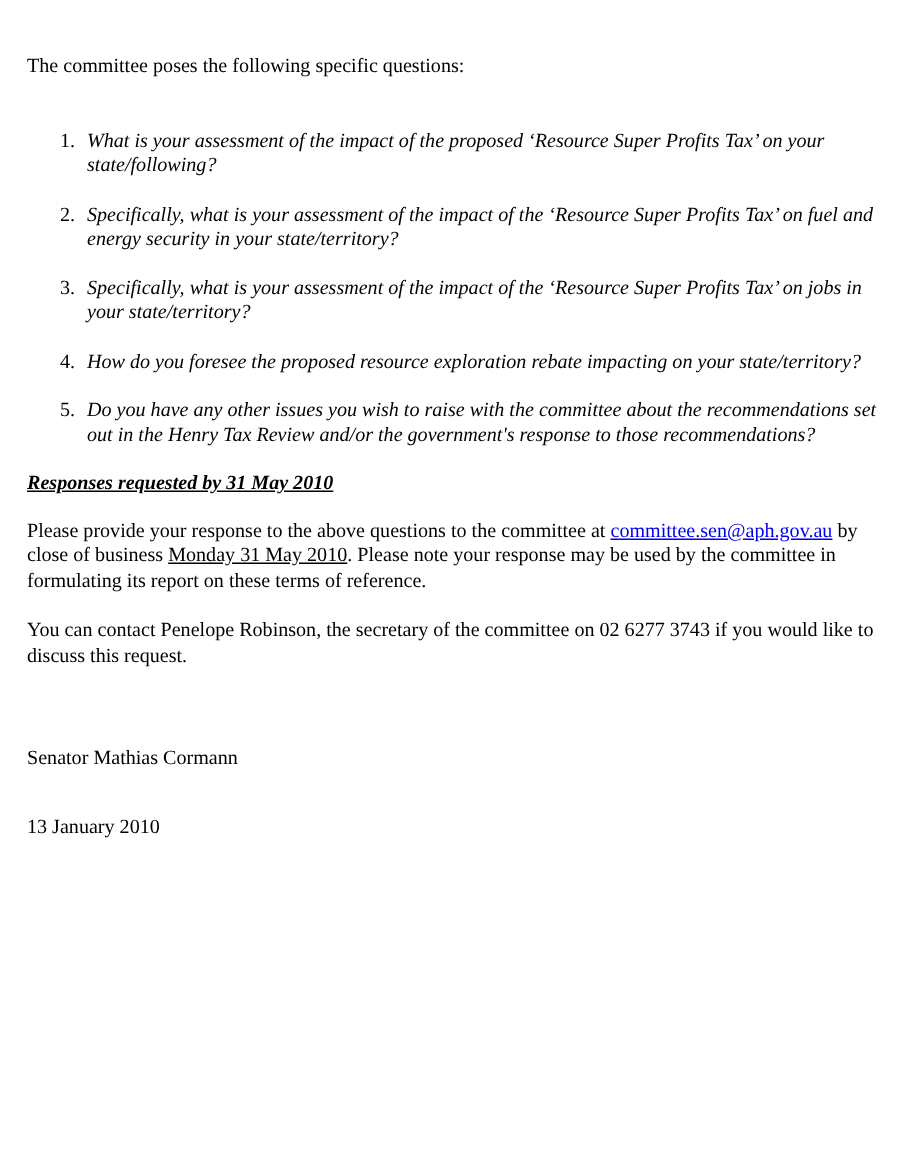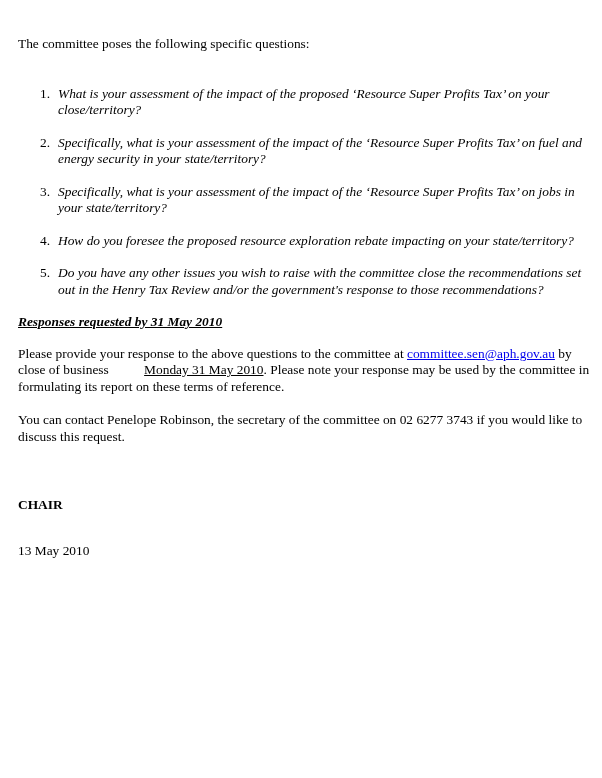--- a/index.html
+++ b/index.html
@@ -46,59 +46,59 @@
   .para-contact { margin-bottom: 52px; }
   .closing { margin-bottom: 93px; }
   .sig-line { margin: 0; }
   .bold { font-weight: bold; }
   .email-link {
     color: var(--link-color, #0000EE);
     text-decoration: underline;
     cursor: pointer;
     white-space: nowrap;
   }
-  .underlined { text-decoration: underline; margin-left: 32px; }
+  .underlined { text-decoration: underline; }
   .letter-date { margin-top: 29px; }
 </style>
 </head>
 <body>
 
 <div class="page">
 
   <p class="intro">The committee poses the following specific questions:</p>
 
   <ol class="questions">
     <li class="q-item">
       <span class="q-num">1.</span>
-      <span class="q-text">What is your assessment of the impact of the proposed ‘Resource Super Profits Tax’ on your close/territory?</span>
+      <span class="q-text">What is your assessment of the impact of the proposed ‘Resource Super Profits Tax’ on your state/following?</span>
     </li>
     <li class="q-item">
       <span class="q-num">2.</span>
       <span class="q-text">Specifically, what is your assessment of the impact of the ‘Resource Super Profits Tax’ on fuel and energy security in your state/territory?</span>
     </li>
     <li class="q-item">
       <span class="q-num">3.</span>
       <span class="q-text">Specifically, what is your assessment of the impact of the ‘Resource Super Profits Tax’ on jobs in your state/territory?</span>
     </li>
     <li class="q-item">
       <span class="q-num">4.</span>
       <span class="q-text">How do you foresee the proposed resource exploration rebate impacting on your state/territory?</span>
     </li>
     <li class="q-item">
       <span class="q-num">5.</span>
-      <span class="q-text">Do you have any other issues you wish to raise with the committee close the recommendations set out in the Henry Tax Review and/or the government's response to those recommendations?</span>
+      <span class="q-text">Do you have any other issues you wish to raise with the committee about the recommendations set out in the Henry Tax Review and/or the government's response to those recommendations?</span>
     </li>
   </ol>
 
   <p class="deadline-heading">Responses requested by 31 May 2010</p>
 
   <p class="para-response"><span>Please provide your response to the above questions to the committee at </span><a class="email-link">committee.sen@aph.gov.au</a><span> by close of business </span><span class="underlined">Monday 31 May 2010</span><span>.  Please note your response may be used by the committee in formulating its report on these terms of reference.</span></p>
 
   <p class="para-contact">You can contact Penelope Robinson, the secretary of the committee on 02 6277 3743 if you would like to discuss this request.</p>
 
 
   <div class="signature-block">
-    <p class="sig-line bold">CHAIR</p>
+    <p class="sig-line">Senator Mathias Cormann</p>
   </div>
 
-  <p class="letter-date">13 May 2010</p>
+  <p class="letter-date">13 January 2010</p>
 
 </div>
 
 </body></html>

